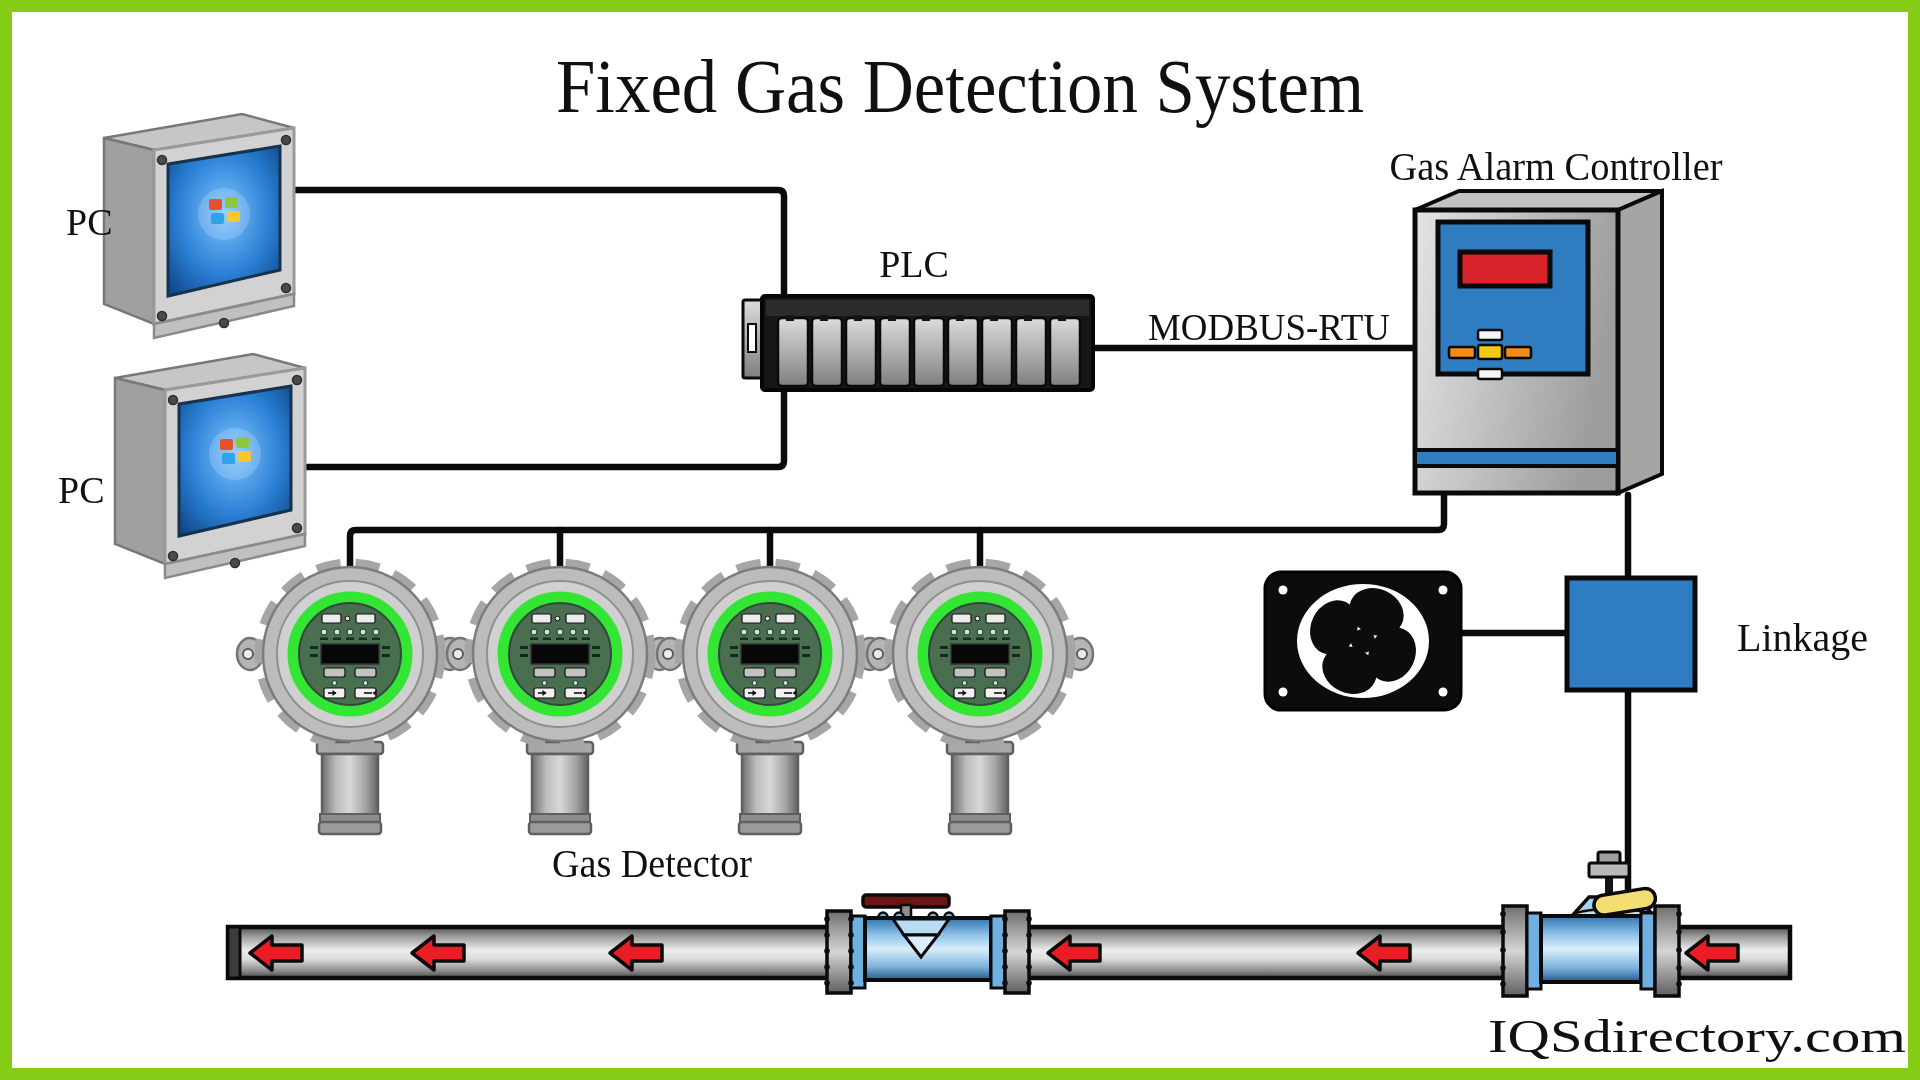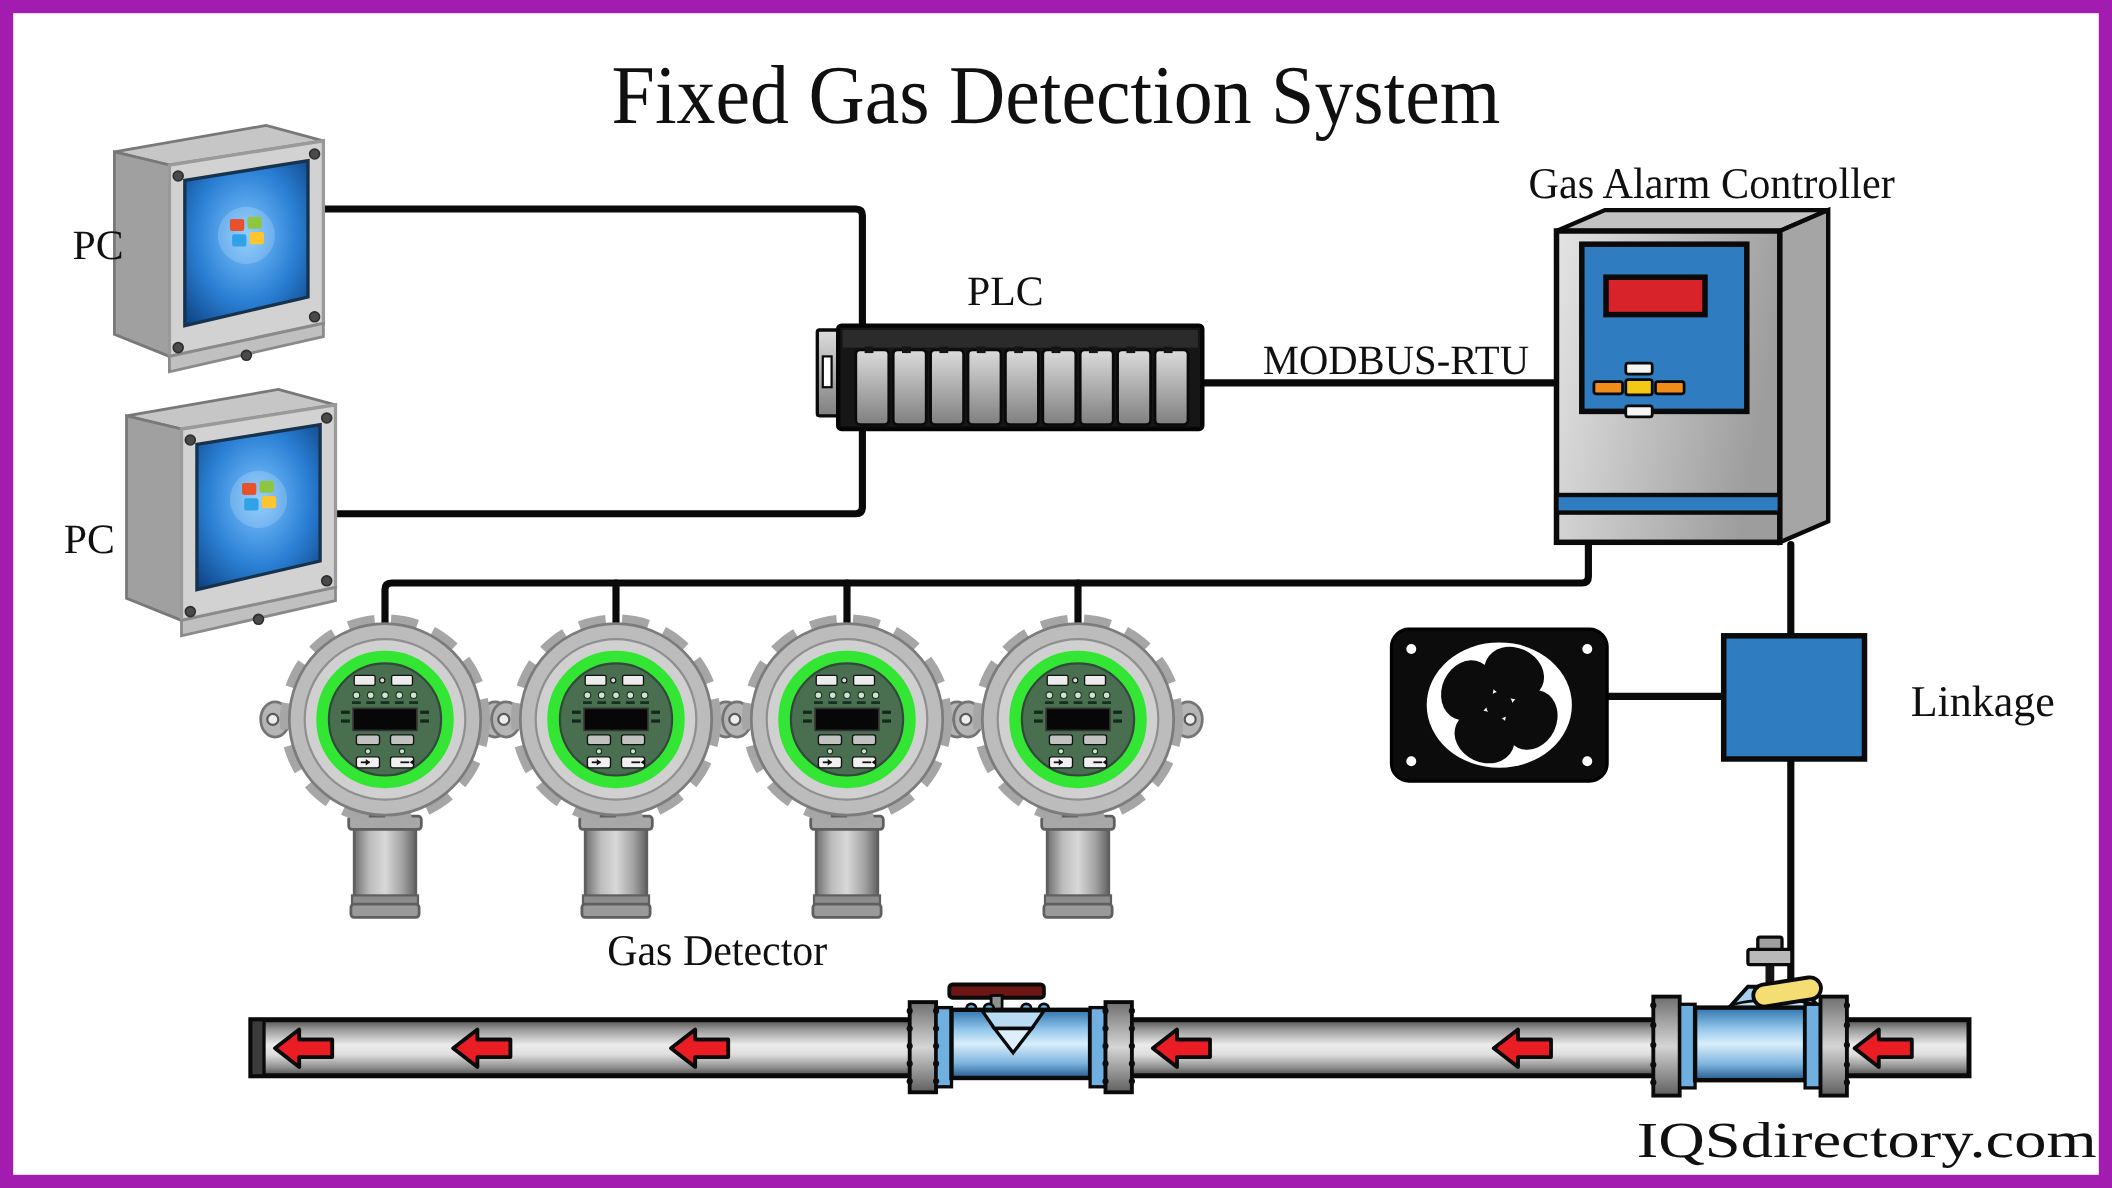--- a/index.html
+++ b/index.html
@@ -1,16 +1,16 @@
 <!DOCTYPE html>
 <html><head>
 <meta charset="utf-8">
 <style>
   html,body{margin:0;padding:0;background:#d6d6d6;}
-  .frame{position:relative;width:1920px;height:1080px;background:#a21caf;overflow:hidden;}
+  .frame{position:relative;width:1920px;height:1080px;background:#84cc16;overflow:hidden;}
   .canvas-svg{position:absolute;left:0;top:0;}
   text{font-family:"Liberation Serif","DejaVu Serif",serif;fill:#101010;}
   .title{font-size:76px;}
   .lbl{font-size:38px;}
   .lbl40{font-size:40px;}
   .wm{font-size:46px;}
 </style>
 </head>
 <body>
 

